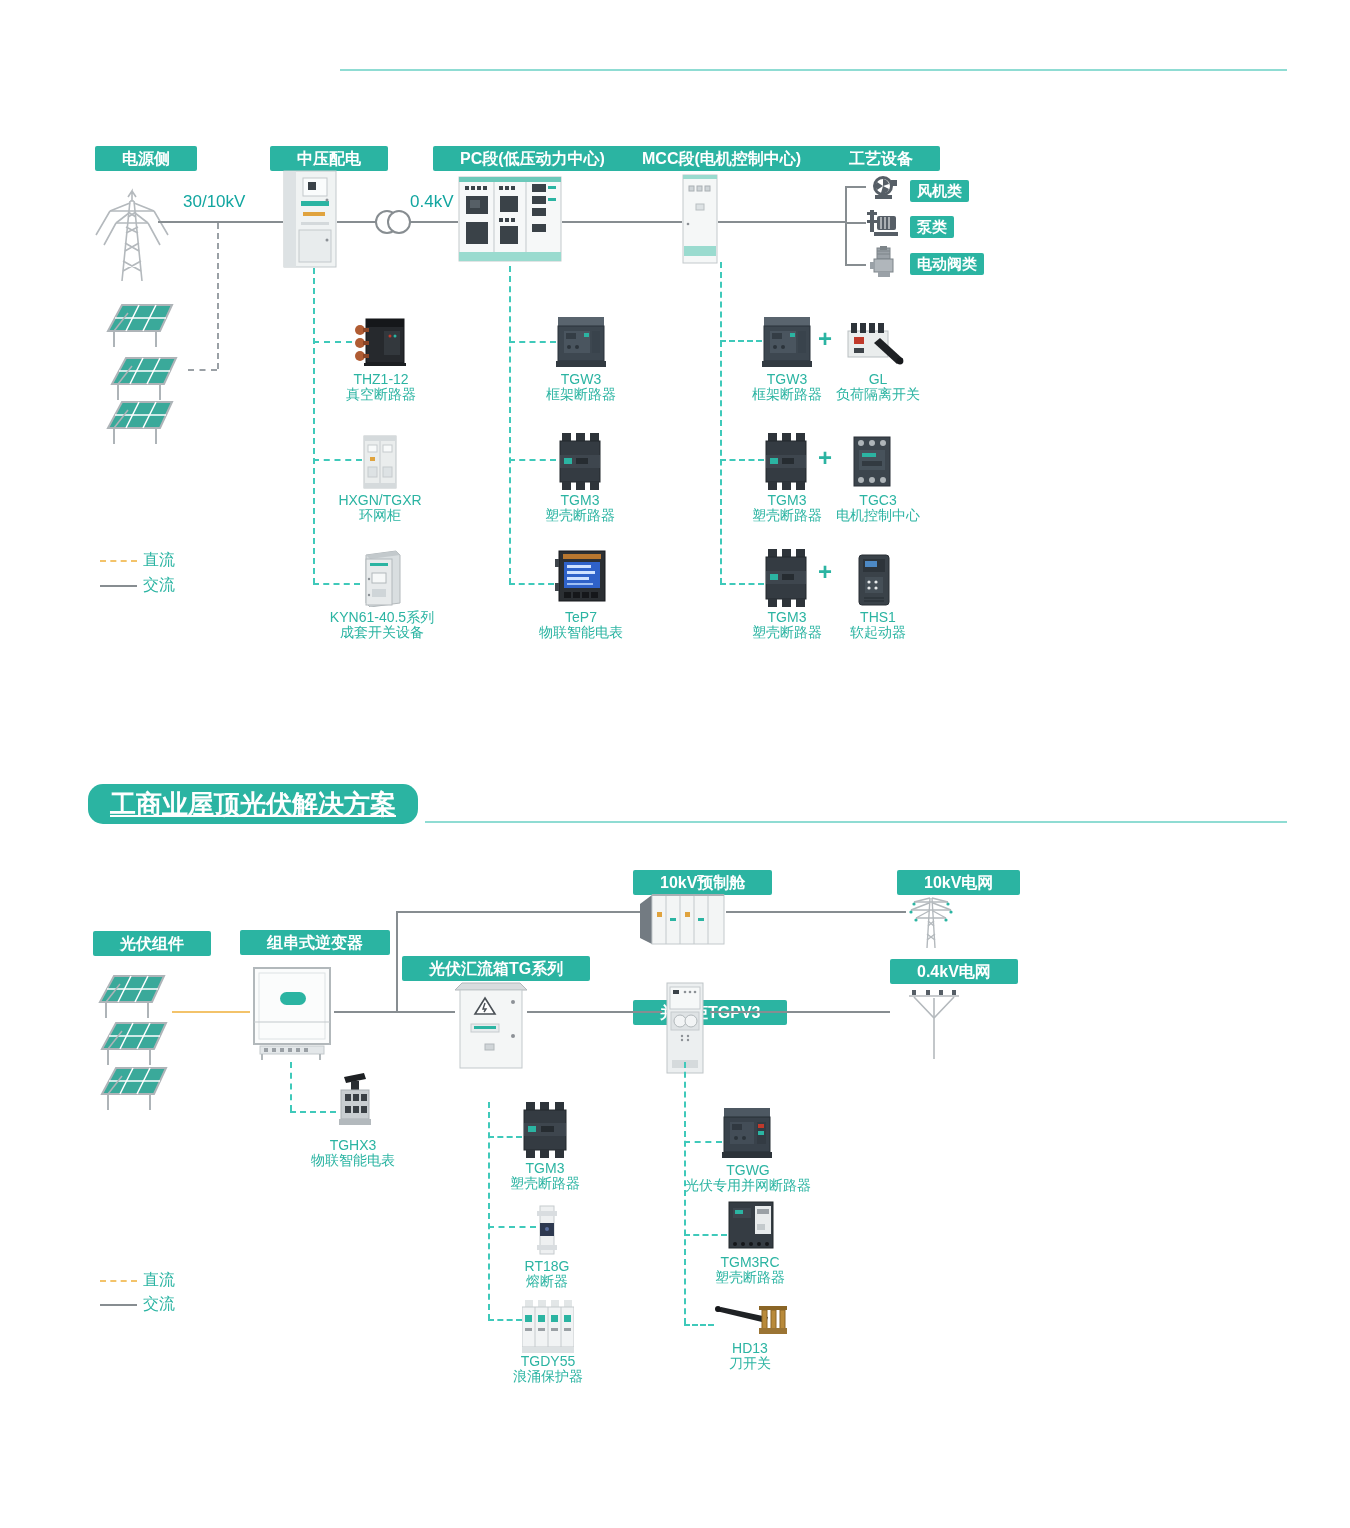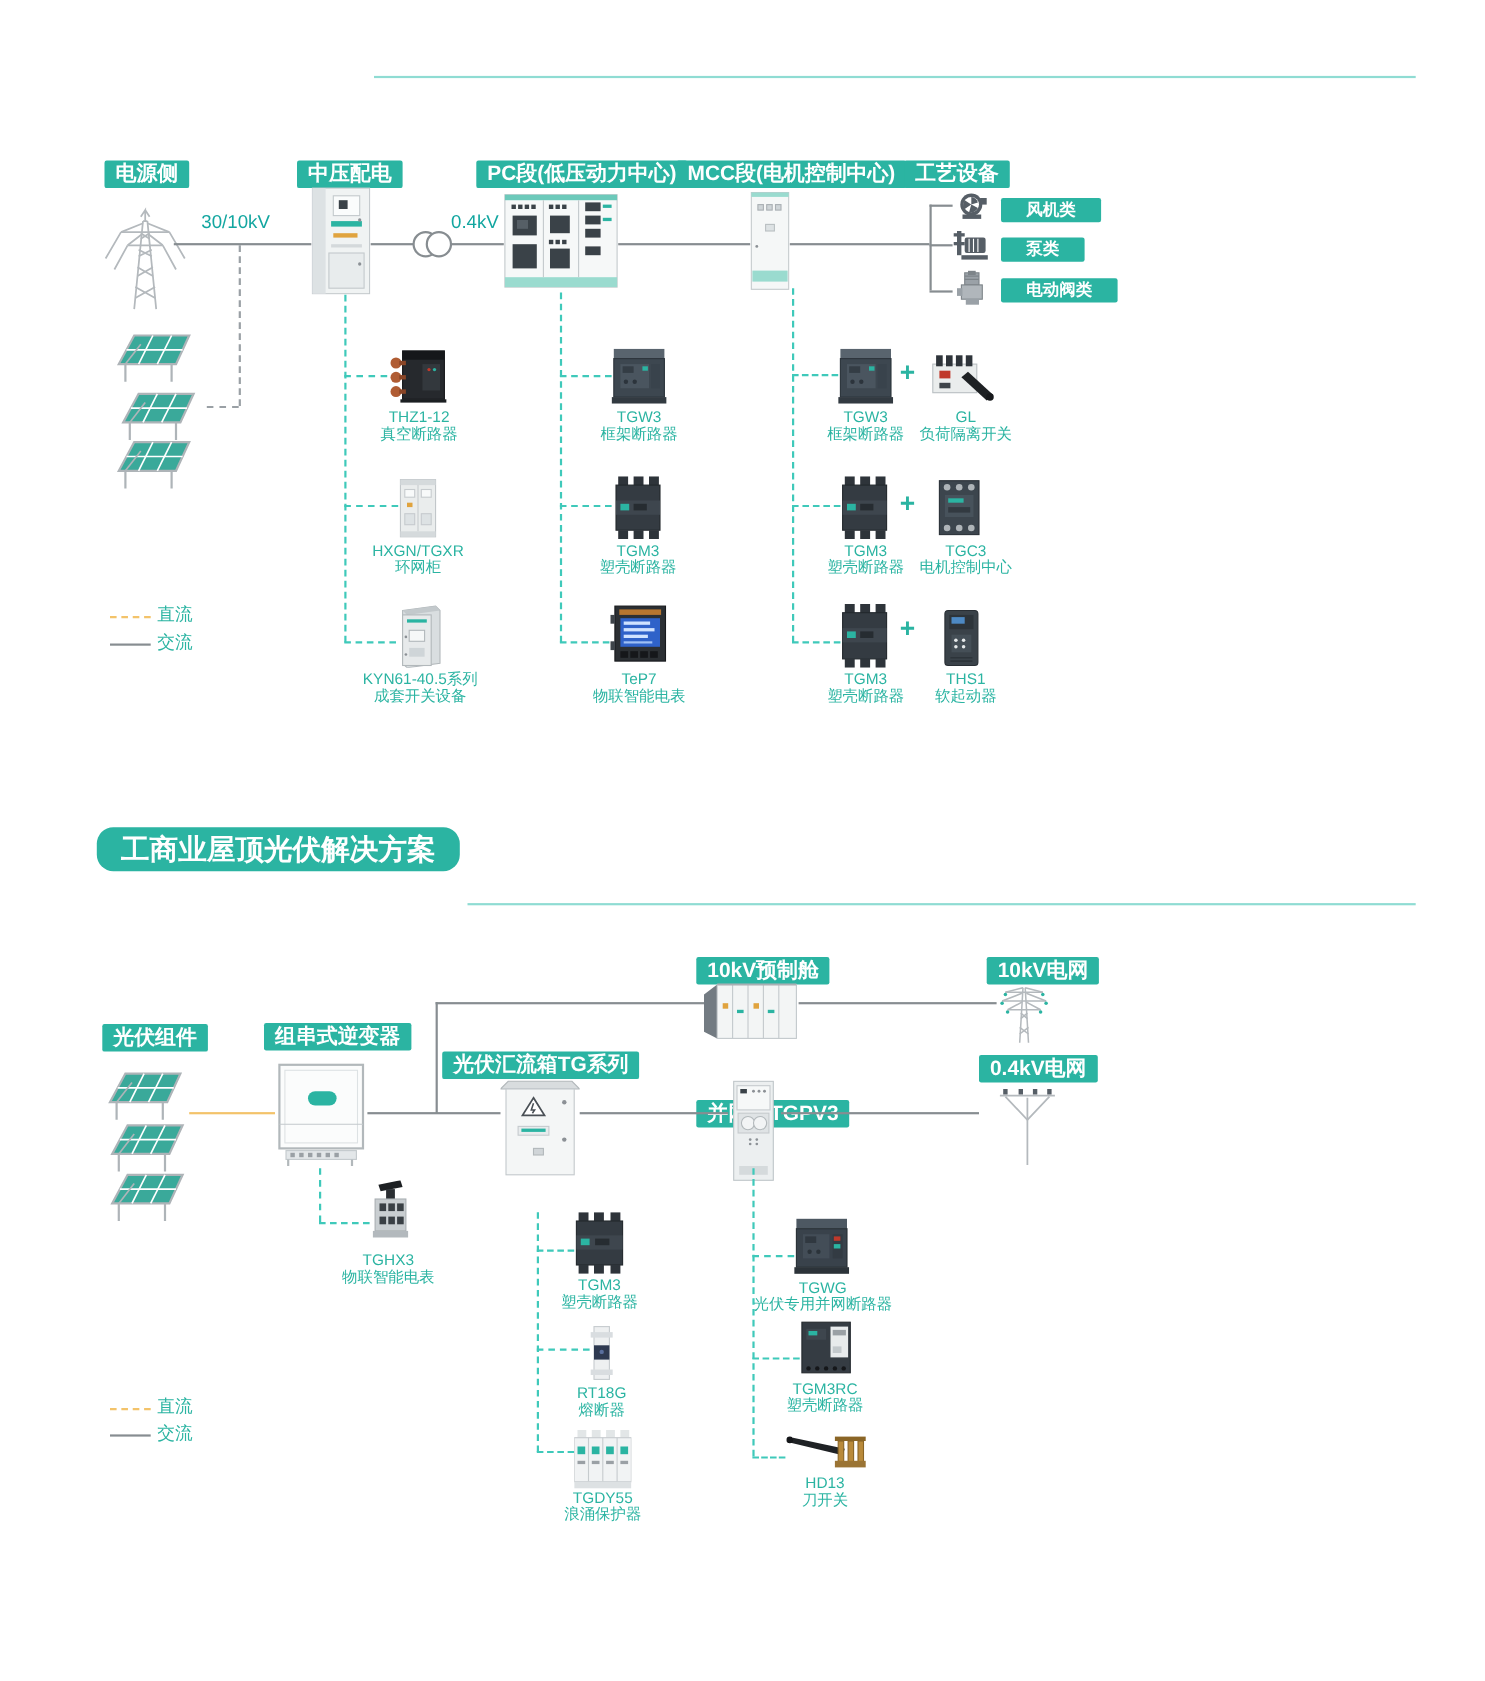--- a/index.html
+++ b/index.html
@@ -1,23 +1,23 @@
 <!DOCTYPE html>
 <html><head>
 <meta charset="utf-8">
 <style>
   html,body{margin:0;padding:0;background:#fff;}
   .canvas{position:relative;width:1350px;height:1528px;background:#ffffff;overflow:hidden;
           font-family:"Liberation Sans", sans-serif;}
   .pill{position:absolute;background:#2bb4a2;color:#fff;font-weight:700;font-size:26px;
         height:40px;line-height:40px;padding:0 22px;border-radius:15px;white-space:nowrap;}
   .pill-line{position:absolute;height:2px;background:#8fdcd3;}
-  .tag{position:absolute;background:#2bb4a2;color:#fff;font-weight:700;font-size:19px;
-       height:25px;line-height:25px;padding:0 10px;border-radius:2px;white-space:nowrap;}
-  .tag.sm{font-size:15px;height:22px;line-height:22px;padding:0 23px;}
+  .tag{position:absolute;background:#2bb4a2;color:#fff;font-weight:700;font-size:16px;
+       height:25px;line-height:25px;padding:0 27px;border-radius:2px;white-space:nowrap;}
+  .tag.sm{font-size:15px;height:22px;line-height:22px;padding:0 7px;}
   .hl{position:absolute;border-top:2px solid #878d91;}
   .vl{position:absolute;border-left:2px solid #878d91;}
   .dt-h{position:absolute;border-top:2px dashed #3fc9ba;}
   .dt-v{position:absolute;border-left:2px dashed #3fc9ba;}
   .dg-h{position:absolute;border-top:2px dashed #9aa0a5;}
   .dg-v{position:absolute;border-left:2px dashed #9aa0a5;}
   .orange-h{position:absolute;border-top:2px solid #f3c36a;}
   .vlabel{position:absolute;color:#12a6a0;font-weight:400;font-size:17px;white-space:nowrap;}
   .plabel{position:absolute;width:150px;text-align:center;color:#2bb4a2;font-size:14px;line-height:15px;}
   .plabel.serif{font-family:Liberation Sans, sans-serif;}
@@ -444,21 +444,21 @@
   <div class="plabel" style="left:803px;top:610px;">
     <div>THS1</div>
     <div>软起动器</div>
   </div>
 
   <div class="orange-h" style="left:100px;top:560px;width:37px;border-top-style:dashed;"></div>
   <div class="leg-text" style="left:143px;top:551px;">直流</div>
   <div class="hl" style="left:100px;top:585px;width:37px;"></div>
   <div class="leg-text" style="left:143px;top:576px;">交流</div>
 
-  <div class="pill" style="left:88px;top:752px;">工商业屋顶光伏解决方案</div>
+  <div class="pill" style="left:88px;top:784px;text-decoration:underline;">工商业屋顶光伏解决方案</div>
   <div class="pill-line" style="left:425px;top:821px;width:862px;"></div>
 
   <div class="tag" style="left:633px;top:870px;">10kV预制舱</div>
   <div class="tag" style="left:897px;top:870px;">10kV电网</div>
   <div class="tag" style="left:93px;top:931px;">光伏组件</div>
   <div class="tag" style="left:240px;top:930px;">组串式逆变器</div>
   <div class="tag" style="left:402px;top:956px;">光伏汇流箱TG系列</div>
   <div class="tag" style="left:633px;top:958px;margin-top:42px;">并网柜TGPV3</div>
   <div class="tag" style="left:890px;top:959px;">0.4kV电网</div>
 

